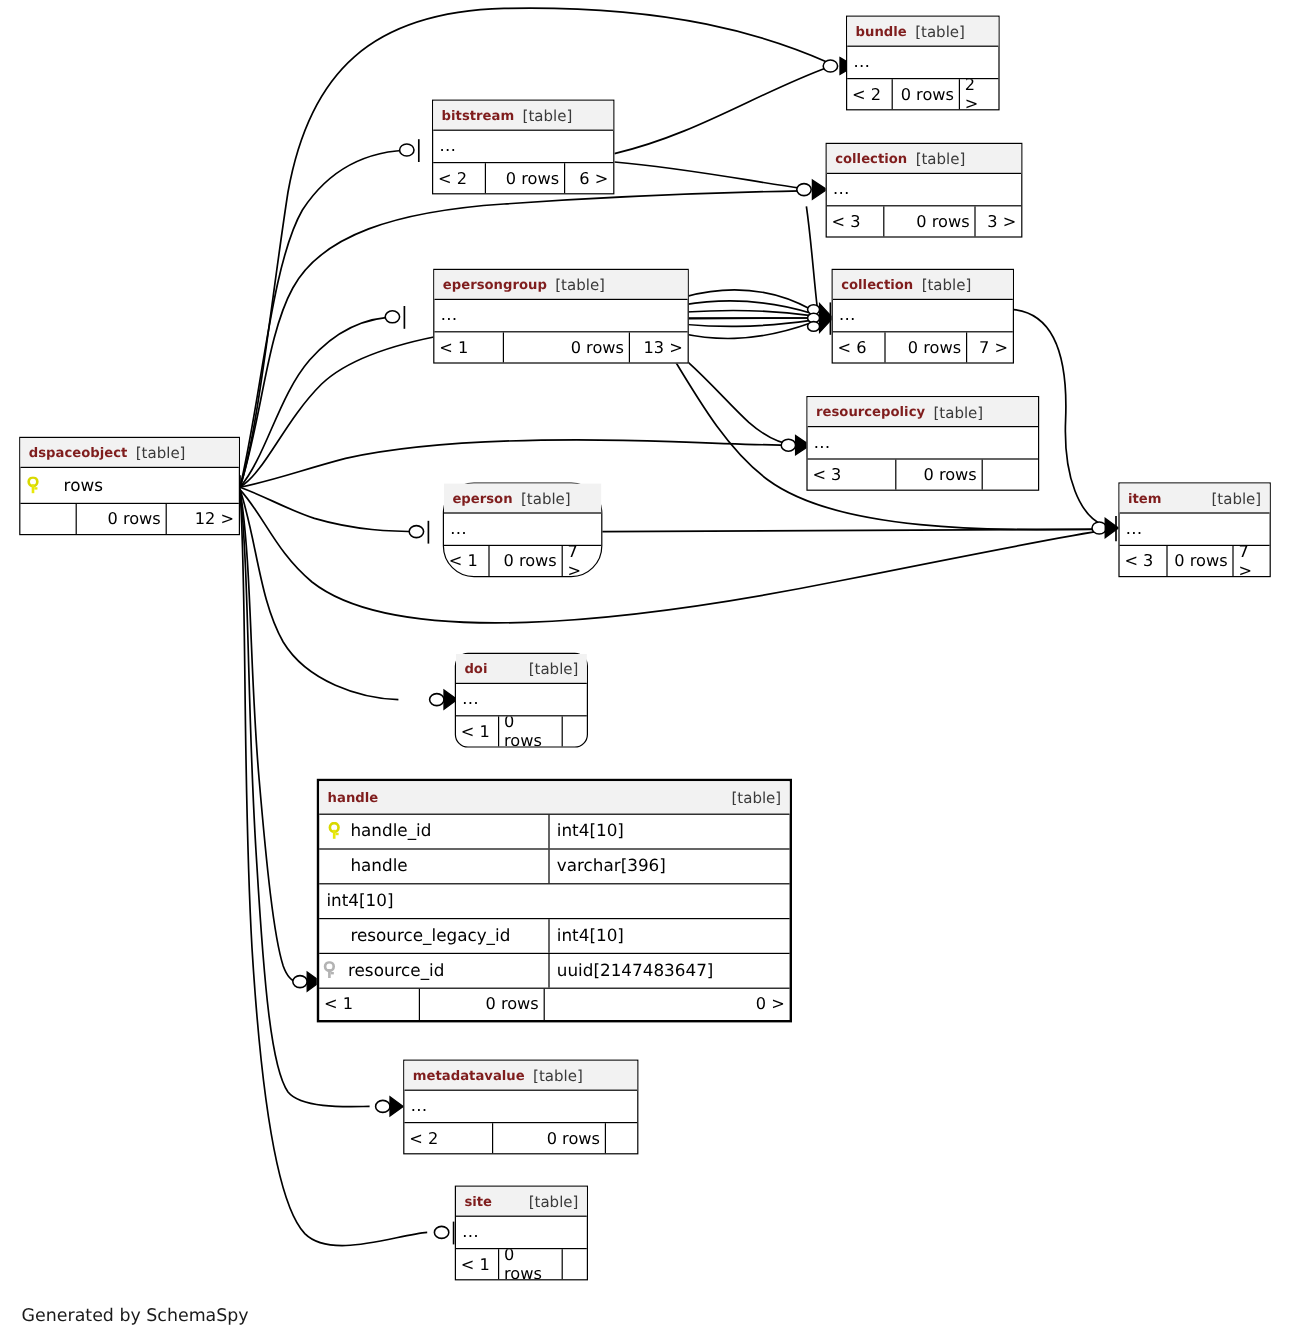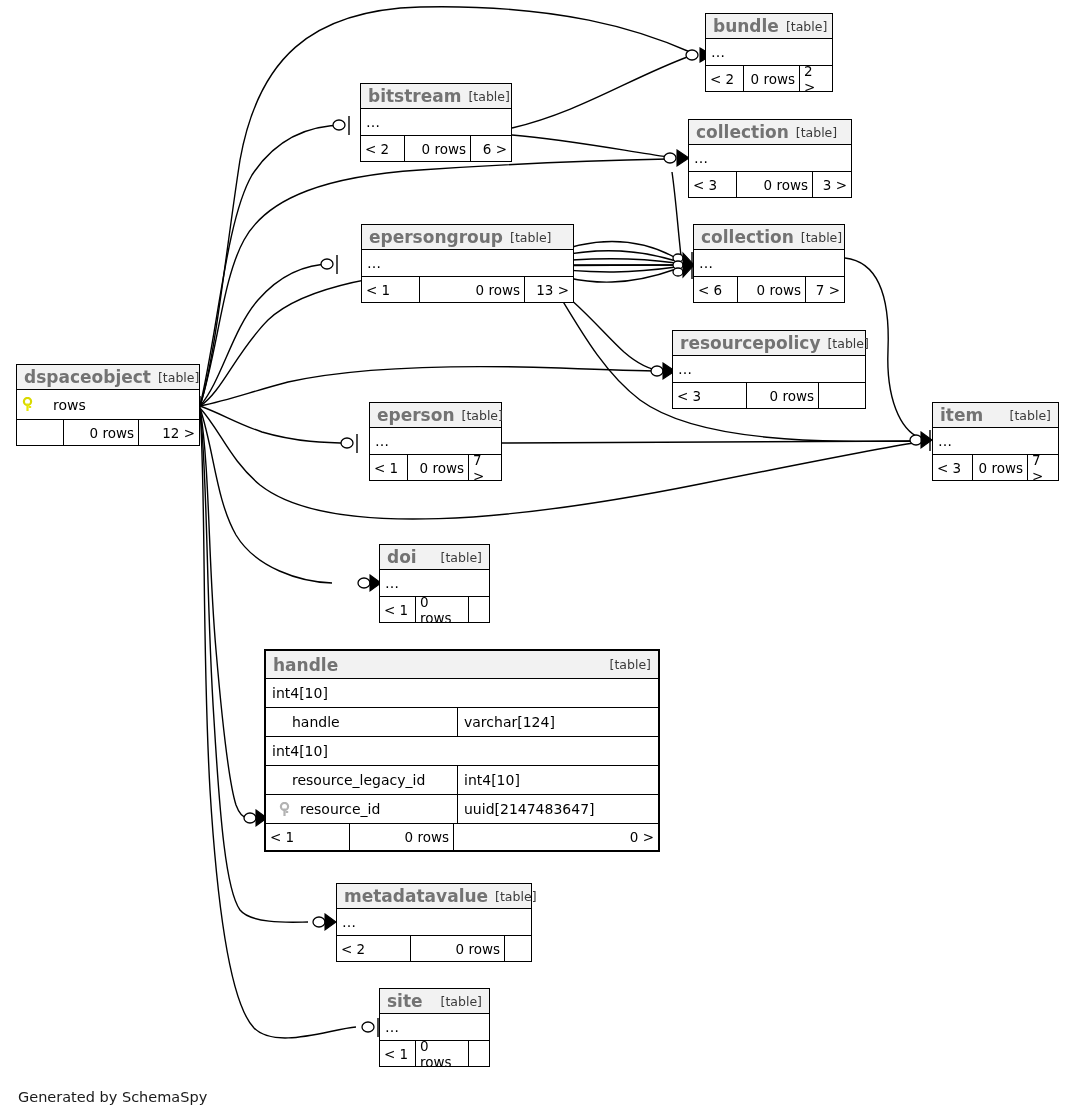--- a/index.html
+++ b/index.html
@@ -28,21 +28,21 @@
   .thead{
     background:#f2f2f2;
     border-bottom:1px solid #000000;
     box-sizing:border-box;
     display:flex;
     align-items:center;
     padding:0 7px;
     height:25px;
     white-space:nowrap;
   }
-  .tname{font-weight:bold;font-size:17px;color:#737373;}
+  .tname{font-weight:bold;font-size:11px;color:#7f1d1d;}
   .ttag{font-size:12.5px;color:#3a3a3a;margin-left:7px;}
   .thead.spread{justify-content:space-between;}
   .thead.spread .ttag{margin-left:0;}
 
   .ellipsis{
     height:27px;
     display:flex;align-items:center;
     padding-left:5px;
     font-size:14px;color:#000;
     border-bottom:1px solid #000000;
@@ -318,21 +318,21 @@
       <span class="ttag">[table]</span>
     </div>
     <div class="ellipsis">…</div>
     <div class="foot">
       <div class="fleft" style="flex:0 0 74px;">&lt; 3</div>
       <div class="fmid" style="flex:1 1 auto;">0 rows</div>
       <div class="fright" style="flex:0 0 46px;"></div>
     </div>
   </div>
 
-  <div class="table" style="left:369px;top:402px;width:133px;">
+  <div class="table" style="left:369px;top:402px;width:133px;border-radius:26px;">
     <div class="thead">
       <span class="tname">eperson</span>
       <span class="ttag">[table]</span>
     </div>
     <div class="ellipsis">…</div>
     <div class="foot">
       <div class="fleft" style="flex:0 0 38px;">&lt; 1</div>
       <div class="fmid" style="flex:1 1 auto;">0 rows</div>
       <div class="fright" style="flex:0 0 32px;">7 &gt;</div>
     </div>
@@ -344,65 +344,75 @@
       <span class="ttag">[table]</span>
     </div>
     <div class="ellipsis">…</div>
     <div class="foot">
       <div class="fleft" style="flex:0 0 40px;">&lt; 3</div>
       <div class="fmid" style="flex:1 1 auto;">0 rows</div>
       <div class="fright" style="flex:0 0 30px;">7 &gt;</div>
     </div>
   </div>
 
-  <div class="table" style="left:379px;top:544px;width:111px;">
+  <div class="table" style="left:379px;top:544px;width:111px;border-radius:11px;">
     <div class="thead spread">
       <span class="tname">doi</span>
       <span class="ttag">[table]</span>
     </div>
     <div class="ellipsis">…</div>
     <div class="foot">
       <div class="fleft" style="flex:0 0 36px;">&lt; 1</div>
       <div class="fmid" style="flex:1 1 auto;">0 rows</div>
       <div class="fright" style="flex:0 0 20px;"></div>
     </div>
   </div>
 
   <div class="table thick" style="left:264px;top:649px;width:396px;">
     <div class="thead spread" style="height:28px;">
       <span class="tname">handle</span>
       <span class="ttag">[table]</span>
     </div>
 
     <div class="row">
+      <div class="cname">
+        <span class="keyslot">
+          <svg class="keyicon" viewBox="0 0 20 16">
+              <circle cx="6.5" cy="4.5" r="3.6" fill="none" stroke="#d9d900" stroke-width="2.2"></circle>
+              <rect x="5.4" y="6.5" width="2.2" height="7.5" fill="#e8e80a"></rect>
+              <rect x="7.6" y="9" width="2.6" height="2" fill="#e8e80a"></rect>
+            </svg>
+        </span>
+        <span>handle_id</span>
+      </div>
       <div class="ctype">int4[10]</div>
     </div>
 
     <div class="row">
       <div class="cname">
         <span class="keyslot"></span>
         <span>handle</span>
       </div>
-      <div class="ctype">varchar[124]</div>
+      <div class="ctype">varchar[396]</div>
     </div>
 
     <div class="row">
       <div class="ctype">int4[10]</div>
     </div>
 
     <div class="row">
       <div class="cname">
         <span class="keyslot"></span>
         <span>resource_legacy_id</span>
       </div>
       <div class="ctype">int4[10]</div>
     </div>
 
     <div class="row">
-      <div class="cname" style="padding-left:12px;">
+      <div class="cname" style="padding-left:2px;">
         <span class="keyslot">
           <svg class="keyicon" viewBox="0 0 20 16">
               <circle cx="6.5" cy="4.5" r="3.6" fill="none" stroke="#b3b3b3" stroke-width="2.2"></circle>
               <rect x="5.4" y="6.5" width="2.2" height="7.5" fill="#b3b3b3"></rect>
               <rect x="7.6" y="9" width="2.6" height="2" fill="#b3b3b3"></rect>
             </svg>
         </span>
         <span style="margin-left:2px;">resource_id</span>
       </div>
       <div class="ctype">uuid[2147483647]</div>

